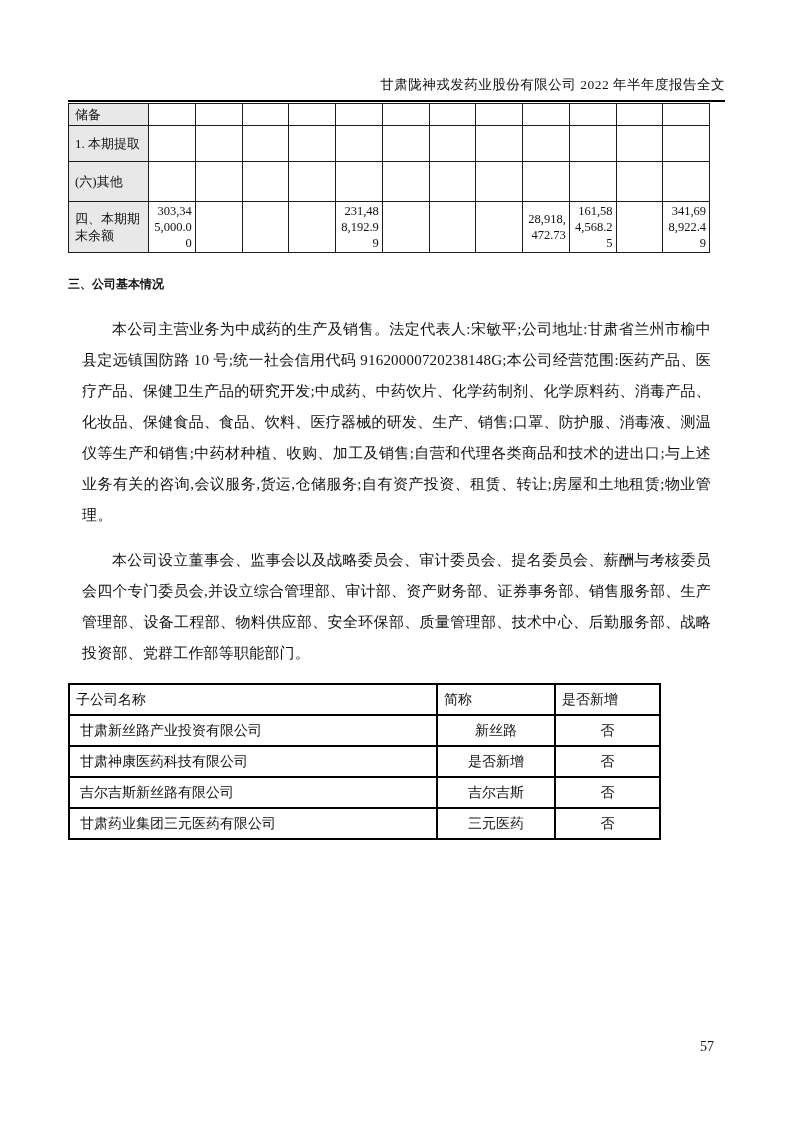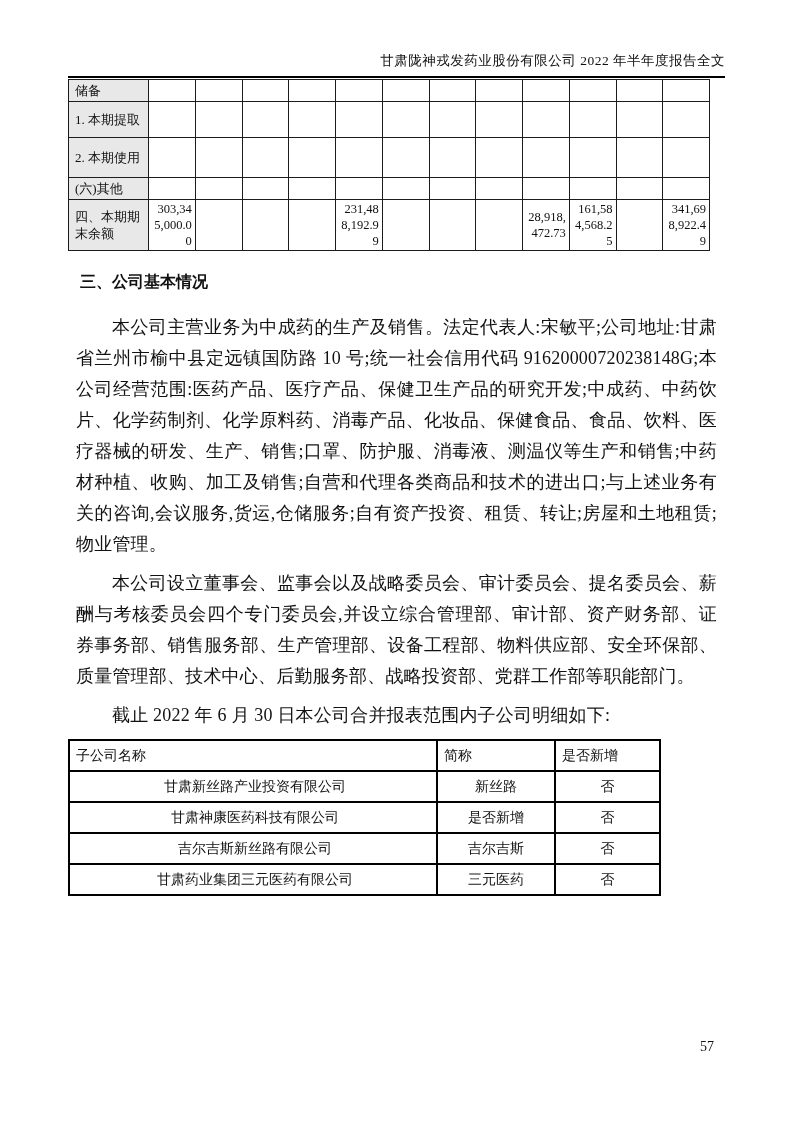--- a/index.html
+++ b/index.html
@@ -8,21 +8,21 @@
     width:793px;height:1122px;
     background:#ffffff;
     font-family:"Liberation Serif","DejaVu Serif",serif;
     color:#111111;
     overflow:hidden;
   }
   .content{position:absolute;left:68px;top:0;width:657px;}
 
   
   .header{padding-top:52px;padding-bottom:6px;border-bottom:2px solid #000;}
-  .header-title{text-align:right;font-size:13.5px;line-height:18px;letter-spacing:0.5px;}
+  .header-title{text-align:right;font-size:13.5px;line-height:18px;letter-spacing:0.5px;margin-top:24px;}
 
   
   table.equity{border-collapse:collapse;table-layout:fixed;width:642px;margin-top:1px;}
   table.equity td{
     border:1px solid #1c1c1c;
     font-size:12.5px;line-height:16px;
     padding:1px 3px;vertical-align:middle;
     overflow:hidden;
   }
   table.equity td.lbl{
@@ -31,36 +31,36 @@
     text-align:left;padding:2px 2px 2px 6px;
   }
   table.equity td.num{text-align:right;word-break:break-all;}
   table.equity tr:nth-child(1){height:20px;}
   table.equity tr:nth-child(2){height:36px;}
   table.equity tr:nth-child(3){height:40px;}
   table.equity tr:nth-child(4){height:22px;}
   table.equity tr:nth-child(5){height:50px;}
 
   
-  .section-heading{font-size:16px;font-weight:bold;margin:21px 0 20px 12px;line-height:20px;}
+  .section-heading{font-size:12px;font-weight:bold;margin:21px 0 20px 0;line-height:20px;}
   .para{
-    font-size:18px;line-height:31px;
+    font-size:15px;line-height:31px;
     text-align:justify;text-indent:2em;
-    margin:8px;letter-spacing:0.2px;
+    margin:14px;letter-spacing:0.2px;
   }
 
   
   table.subs{border-collapse:collapse;table-layout:fixed;width:591px;margin-top:2px;}
   table.subs th,table.subs td{
     border:2px solid #000;
     font-size:14px;font-weight:normal;
     height:29px;padding:0 6px;vertical-align:middle;
   }
   table.subs th{text-align:left;}
-  table.subs td.name{text-align:center;padding-left:10px;}
+  table.subs td.name{text-align:left;padding-left:10px;}
   table.subs td.center{text-align:center;margin-left:36px;}
 
   .page-number{position:absolute;top:1039px;left:700px;width:30px;font-size:14px;text-align:left;}
 </style>
 </head>
 <body>
 
 <div class="page">
   <div class="content">
 
@@ -109,35 +109,20 @@
             <td class="num"></td>
             <td class="num"></td>
             <td class="num"></td>
             <td class="num"></td>
             <td class="num"></td>
             <td class="num"></td>
             <td class="num"></td>
             <td class="num"></td>
           </tr>
           <tr>
-            <td class="lbl" style="background: rgb(232, 232, 232);">2. 本期使用</td>
-            <td class="num"></td>
-            <td class="num"></td>
-            <td class="num"></td>
-            <td class="num"></td>
-            <td class="num"></td>
-            <td class="num"></td>
-            <td class="num"></td>
-            <td class="num"></td>
-            <td class="num"></td>
-            <td class="num"></td>
-            <td class="num"></td>
-            <td class="num"></td>
-          </tr>
-          <tr>
             <td class="lbl" style="background: rgb(232, 232, 232); padding-left: 6px;">(六)其他</td>
             <td class="num"></td>
             <td class="num"></td>
             <td class="num"></td>
             <td class="num"></td>
             <td class="num"></td>
             <td class="num"></td>
             <td class="num"></td>
             <td class="num"></td>
             <td class="num"></td>
@@ -160,21 +145,20 @@
             <td class="num"></td>
             <td class="num">341,698,922.49</td>
           </tr>
         </tbody>
     </table>
 
     <h2 class="section-heading">三、公司基本情况</h2>
 
     <p class="para">本公司主营业务为中成药的生产及销售。法定代表人:宋敏平;公司地址:甘肃省兰州市榆中县定远镇国防路 10 号;统一社会信用代码 91620000720238148G;本公司经营范围:医药产品、医疗产品、保健卫生产品的研究开发;中成药、中药饮片、化学药制剂、化学原料药、消毒产品、化妆品、保健食品、食品、饮料、医疗器械的研发、生产、销售;口罩、防护服、消毒液、测温仪等生产和销售;中药材种植、收购、加工及销售;自营和代理各类商品和技术的进出口;与上述业务有关的咨询,会议服务,货运,仓储服务;自有资产投资、租赁、转让;房屋和土地租赁;物业管理。</p>
     <p class="para">本公司设立董事会、监事会以及战略委员会、审计委员会、提名委员会、薪酬与考核委员会四个专门委员会,并设立综合管理部、审计部、资产财务部、证券事务部、销售服务部、生产管理部、设备工程部、物料供应部、安全环保部、质量管理部、技术中心、后勤服务部、战略投资部、党群工作部等职能部门。</p>
-    <p class="para">截止 2022 年 6 月 30 日本公司合并报表范围内子公司明细如下:</p>
 
     <table class="subs">
       <colgroup>
         <col style="width:368px">
         <col style="width:118px">
         <col style="width:105px">
       </colgroup>
       <thead>
         <tr>
           <th>子公司名称</th>

